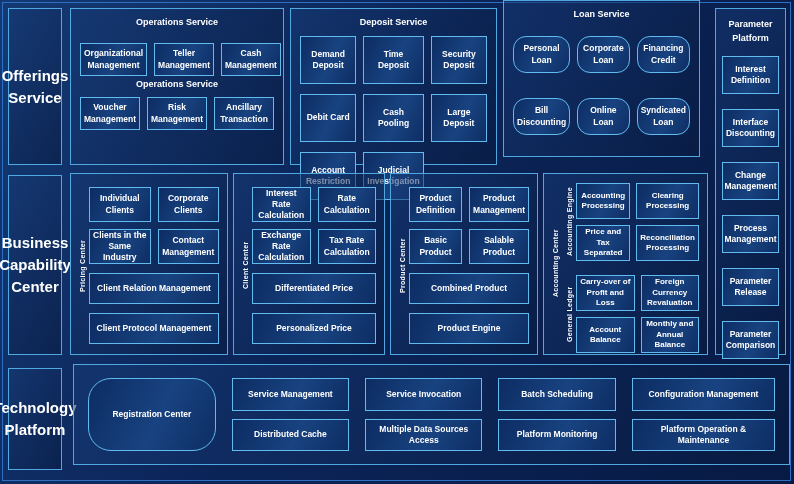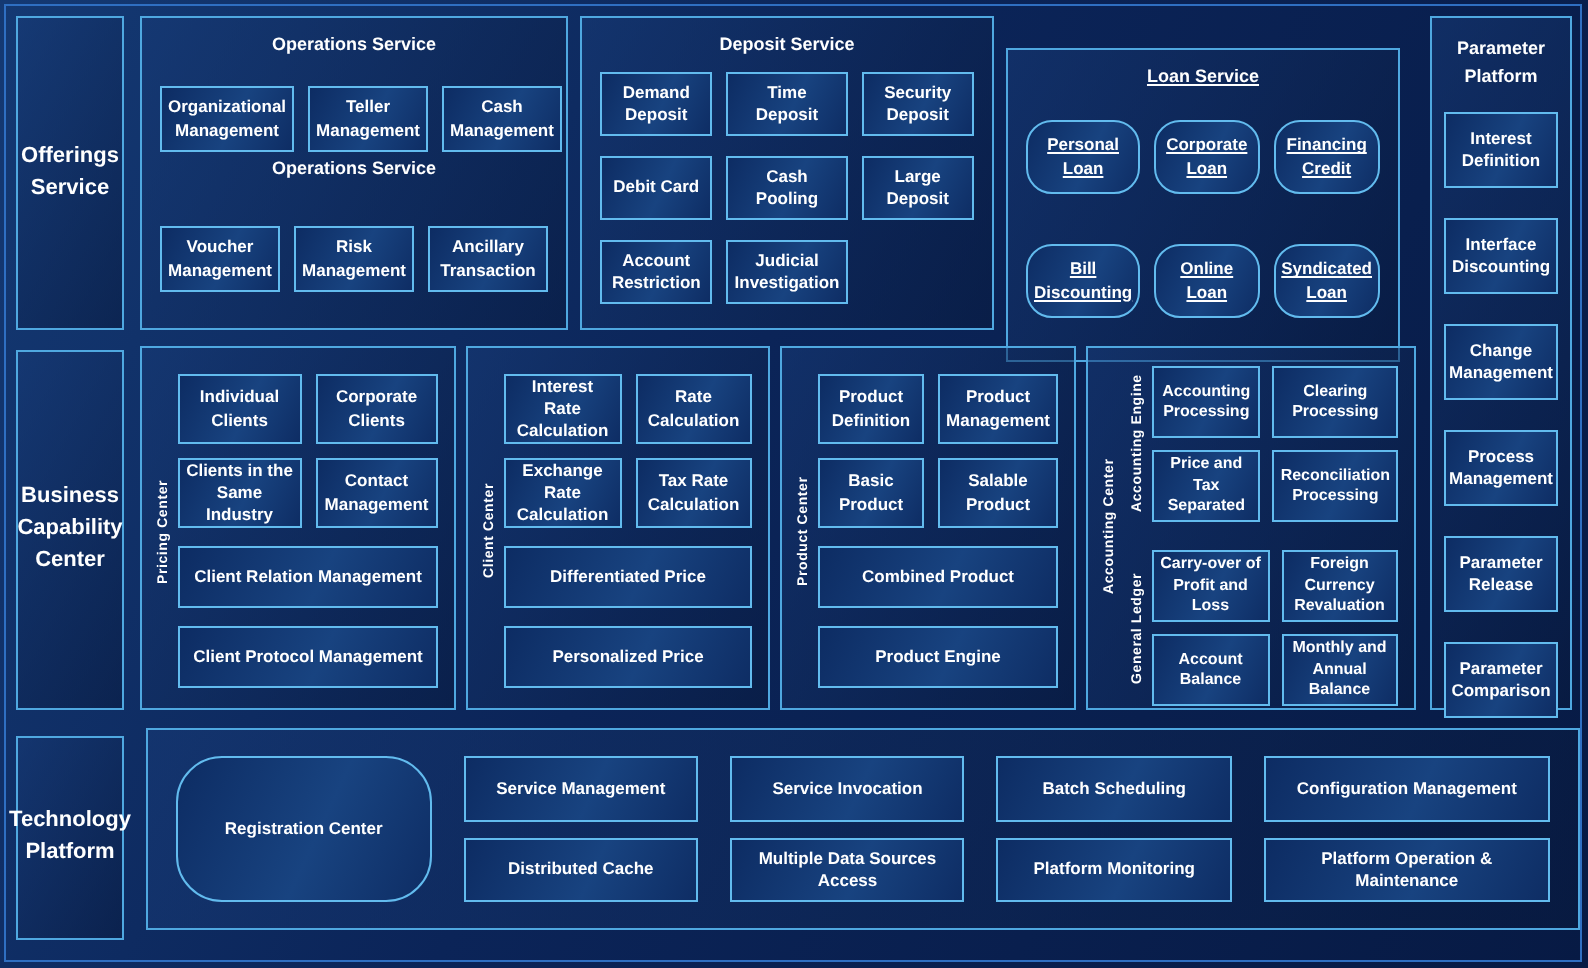--- a/index.html
+++ b/index.html
@@ -17,40 +17,40 @@
   .panel {
     position: absolute;
     border: 1px solid #4fa8e0;
     background: linear-gradient(118deg, rgba(23,58,118,0.55), rgba(8,26,62,0.55));
   }
   .label-box {
     position: absolute;
     border: 1px solid #4fa8e0;
     background: linear-gradient(118deg, rgba(23,58,118,0.55), rgba(8,26,62,0.55));
     display: flex; align-items: center; justify-content: center;
-    text-align: center; font-weight: bold; font-size: 11px; line-height: 1.45;
+    text-align: center; font-weight: bold; font-size: 15px; line-height: 1.45;
     padding: 4px;
   }
   .panel-title {
     text-align: center; font-weight: bold; font-size: 9px; padding-top: 8px;
   }
   .panel-subtitle {
     text-align: center; font-weight: bold; font-size: 9px; margin-top: 3px;
   }
   .box {
     border: 1px solid #62bbee;
     background: linear-gradient(115deg, #0d2c63 0%, #184380 55%, #0e2d64 100%);
     display: flex; align-items: center; justify-content: center;
     text-align: center; font-weight: bold; font-size: 8.5px; line-height: 1.3;
     padding: 2px 3px;
   }
   .grid3 { display: grid; grid-template-columns: repeat(3, 1fr); column-gap: 7px; padding: 0 9px; }
   .ops-grid1 { margin-top: 16px; }  .ops-grid1 .box { height: 33px; }
-  .ops-grid2 { margin-top: 24px; }   .ops-grid2 .box { height: 33px; }
-  .dep-grid { margin-top: 9px; row-gap: 10px; } .dep-grid .box { height: 32px; }
+  .ops-grid2 { margin-top: 8px; }   .ops-grid2 .box { height: 33px; }
+  .dep-grid { margin-top: 9px; row-gap: 10px; } .dep-grid .box { height: 48px; }
   .loan-grid { margin-top: 17px; row-gap: 25px; } .loan-grid .box { height: 37px; border-radius: 13px; }
   .param-stack { display: flex; flex-direction: column; gap: 15px; padding: 10px 6px 0 6px; }
   .param-stack .box { height: 38px; }
   
   .mid-panel { display: flex; padding: 13px 8px 10px 4px; }
   .vlabel {
     writing-mode: vertical-rl; transform: rotate(180deg);
     font-weight: bold; font-size: 7px; text-align: center;
     display: flex; align-items: center; justify-content: center;
     width: 14px; flex: 0 0 14px; letter-spacing: 0.3px;
@@ -102,21 +102,21 @@
       <div class="box">Time Deposit</div>
       <div class="box">Security Deposit</div>
       <div class="box">Debit Card</div>
       <div class="box">Cash Pooling</div>
       <div class="box">Large Deposit</div>
       <div class="box">Account Restriction</div>
       <div class="box">Judicial Investigation</div>
     </div>
   </div>
 
-  <div class="panel" style="left:503px; top:24px; width:197px; height:157px;text-decoration:underline;">
+  <div class="panel" style="left:503px; top:0; width:197px; height:157px;">
     <div class="panel-title">Loan Service</div>
     <div class="grid3 loan-grid">
       <div class="box">Personal Loan</div>
       <div class="box">Corporate Loan</div>
       <div class="box">Financing Credit</div>
       <div class="box">Bill Discounting</div>
       <div class="box">Online Loan</div>
       <div class="box">Syndicated Loan</div>
     </div>
   </div>

